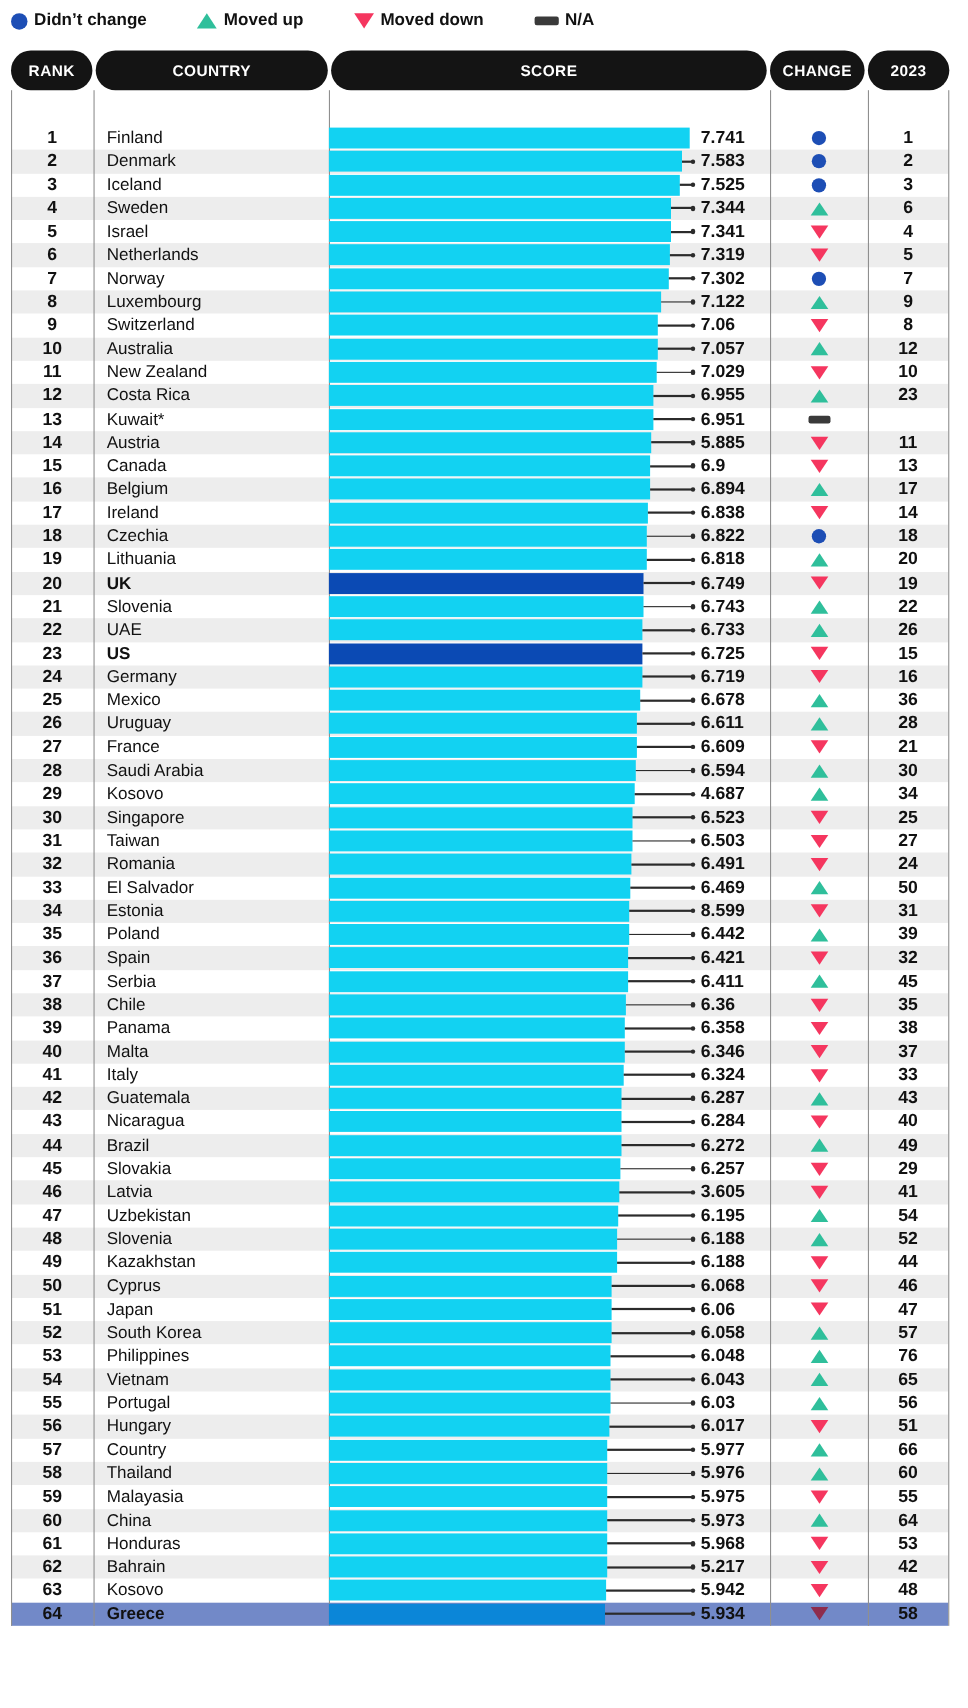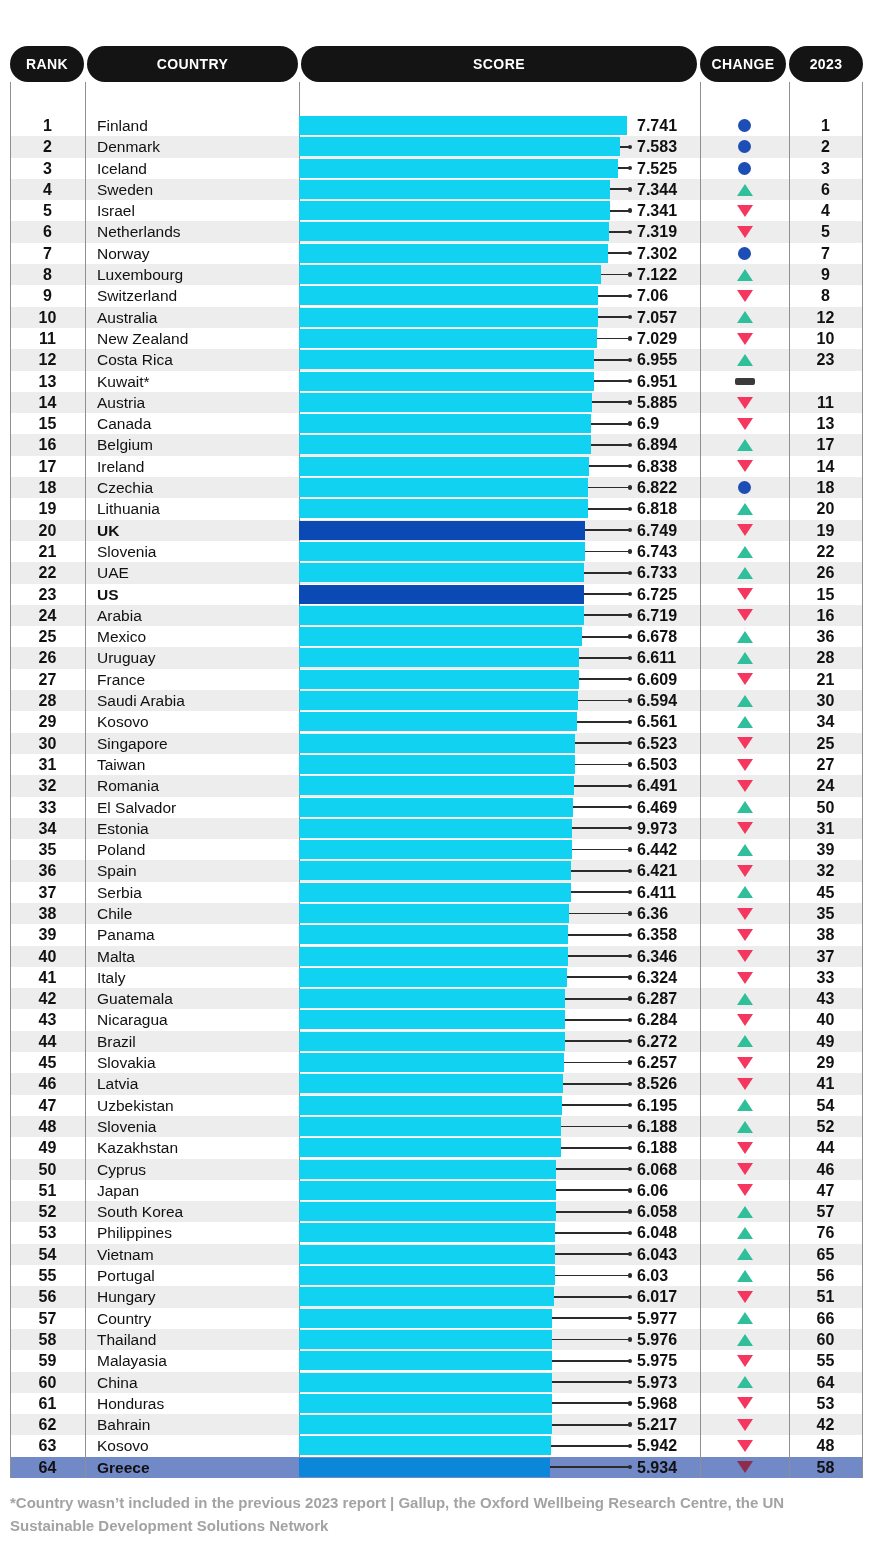--- a/index.html
+++ b/index.html
@@ -48,20 +48,38 @@
 
   
   .footer{position:absolute;left:10px;top:1491px;width:815px;font-size:15px;font-weight:700;
           color:#a3a3a3;line-height:1.55;}
 </style>
 </head>
 <body>
 
 <div class="page">
 
+  <div class="legend">
+    <div class="legend-item">
+      <span class="ic-circle" style="background: rgb(29, 78, 181);"></span>
+      <span>Didn’t change</span>
+    </div>
+    <div class="legend-item">
+      <span class="ic-tri-up" style="border-bottom-color: rgb(47, 191, 155);"></span>
+      <span>Moved up</span>
+    </div>
+    <div class="legend-item">
+      <span class="ic-tri-down" style="border-top-color: rgb(245, 54, 95);"></span>
+      <span>Moved down</span>
+    </div>
+    <div class="legend-item">
+      <span class="ic-nabar" style="background: rgb(58, 58, 58);"></span>
+      <span>N/A</span>
+    </div>
+  </div>
 
   <div class="pill pill-rank">RANK</div>
   <div class="pill pill-score">SCORE</div>
   <div class="pill pill-country">COUNTRY</div>
   <div class="pill pill-change">CHANGE</div>
   <div class="pill pill-year">2023</div>
 
   <div class="vline vl-1"></div>
   <div class="vline vl-2"></div>
   <div class="vline vl-3"></div>
@@ -317,21 +335,21 @@
         <div class="bar" style="width: 285px; background: rgb(11, 74, 180);"></div>
         <div class="connector" style="left: 574px; width: 46px;"></div>
         <span class="cell-score">6.725</span>
         <div class="cell-change">
           <span class="ch-down" style="border-top-color: rgb(245, 54, 95);"></span>
         </div>
         <span class="cell-prev">15</span>
       </div>
       <div class="row alt">
         <span class="cell-rank">24</span>
-        <span class="cell-country">Arabia</span>
+        <span class="cell-country">Germany</span>
         <div class="bar" style="width: 284.7px; background: rgb(18, 210, 242);"></div>
         <div class="connector" style="left: 573.7px; width: 46.3px;"></div>
         <span class="cell-score">6.719</span>
         <div class="cell-change">
           <span class="ch-down" style="border-top-color: rgb(245, 54, 95);"></span>
         </div>
         <span class="cell-prev">16</span>
       </div>
       <div class="row">
         <span class="cell-rank">25</span>
@@ -375,21 +393,21 @@
         <div class="cell-change">
           <span class="ch-up" style="border-bottom-color: rgb(47, 191, 155);"></span>
         </div>
         <span class="cell-prev">30</span>
       </div>
       <div class="row">
         <span class="cell-rank">29</span>
         <span class="cell-country">Kosovo</span>
         <div class="bar" style="width: 278px; background: rgb(18, 210, 242);"></div>
         <div class="connector" style="left: 567px; width: 53px;"></div>
-        <span class="cell-score">6.561</span>
+        <span class="cell-score">4.687</span>
         <div class="cell-change">
           <span class="ch-up" style="border-bottom-color: rgb(47, 191, 155);"></span>
         </div>
         <span class="cell-prev">34</span>
       </div>
       <div class="row alt">
         <span class="cell-rank">30</span>
         <span class="cell-country">Singapore</span>
         <div class="bar" style="width: 276.4px; background: rgb(18, 210, 242);"></div>
         <div class="connector" style="left: 565.4px; width: 54.6px;"></div>
@@ -430,21 +448,21 @@
         <div class="cell-change">
           <span class="ch-up" style="border-bottom-color: rgb(47, 191, 155);"></span>
         </div>
         <span class="cell-prev">50</span>
       </div>
       <div class="row alt">
         <span class="cell-rank">34</span>
         <span class="cell-country">Estonia</span>
         <div class="bar" style="width: 273.2px; background: rgb(18, 210, 242);"></div>
         <div class="connector" style="left: 562.2px; width: 57.8px;"></div>
-        <span class="cell-score">9.973</span>
+        <span class="cell-score">8.599</span>
         <div class="cell-change">
           <span class="ch-down" style="border-top-color: rgb(245, 54, 95);"></span>
         </div>
         <span class="cell-prev">31</span>
       </div>
       <div class="row">
         <span class="cell-rank">35</span>
         <span class="cell-country">Poland</span>
         <div class="bar" style="width: 273px; background: rgb(18, 210, 242);"></div>
         <div class="connector" style="left: 562px; width: 58px;"></div>
@@ -562,21 +580,21 @@
         <div class="cell-change">
           <span class="ch-down" style="border-top-color: rgb(245, 54, 95);"></span>
         </div>
         <span class="cell-prev">29</span>
       </div>
       <div class="row alt">
         <span class="cell-rank">46</span>
         <span class="cell-country">Latvia</span>
         <div class="bar" style="width: 264.1px; background: rgb(18, 210, 242);"></div>
         <div class="connector" style="left: 553.1px; width: 66.9px;"></div>
-        <span class="cell-score">8.526</span>
+        <span class="cell-score">3.605</span>
         <div class="cell-change">
           <span class="ch-down" style="border-top-color: rgb(245, 54, 95);"></span>
         </div>
         <span class="cell-prev">41</span>
       </div>
       <div class="row">
         <span class="cell-rank">47</span>
         <span class="cell-country">Uzbekistan</span>
         <div class="bar" style="width: 262.5px; background: rgb(18, 210, 242);"></div>
         <div class="connector" style="left: 551.5px; width: 68.5px;"></div>
@@ -768,14 +786,13 @@
         <div class="bar" style="width: 251.4px; background: rgb(11, 134, 216);"></div>
         <div class="connector" style="left: 540.4px; width: 79.6px;"></div>
         <span class="cell-score">5.934</span>
         <div class="cell-change">
           <span class="ch-down" style="border-top-color: rgb(142, 44, 77);"></span>
         </div>
         <span class="cell-prev">58</span>
       </div>
     </div>
 
-  <div class="footer">*Country wasn’t included in the previous 2023 report | Gallup, the Oxford Wellbeing Research Centre, the UN Sustainable Development Solutions Network</div>
 </div>
 
 </body></html>

